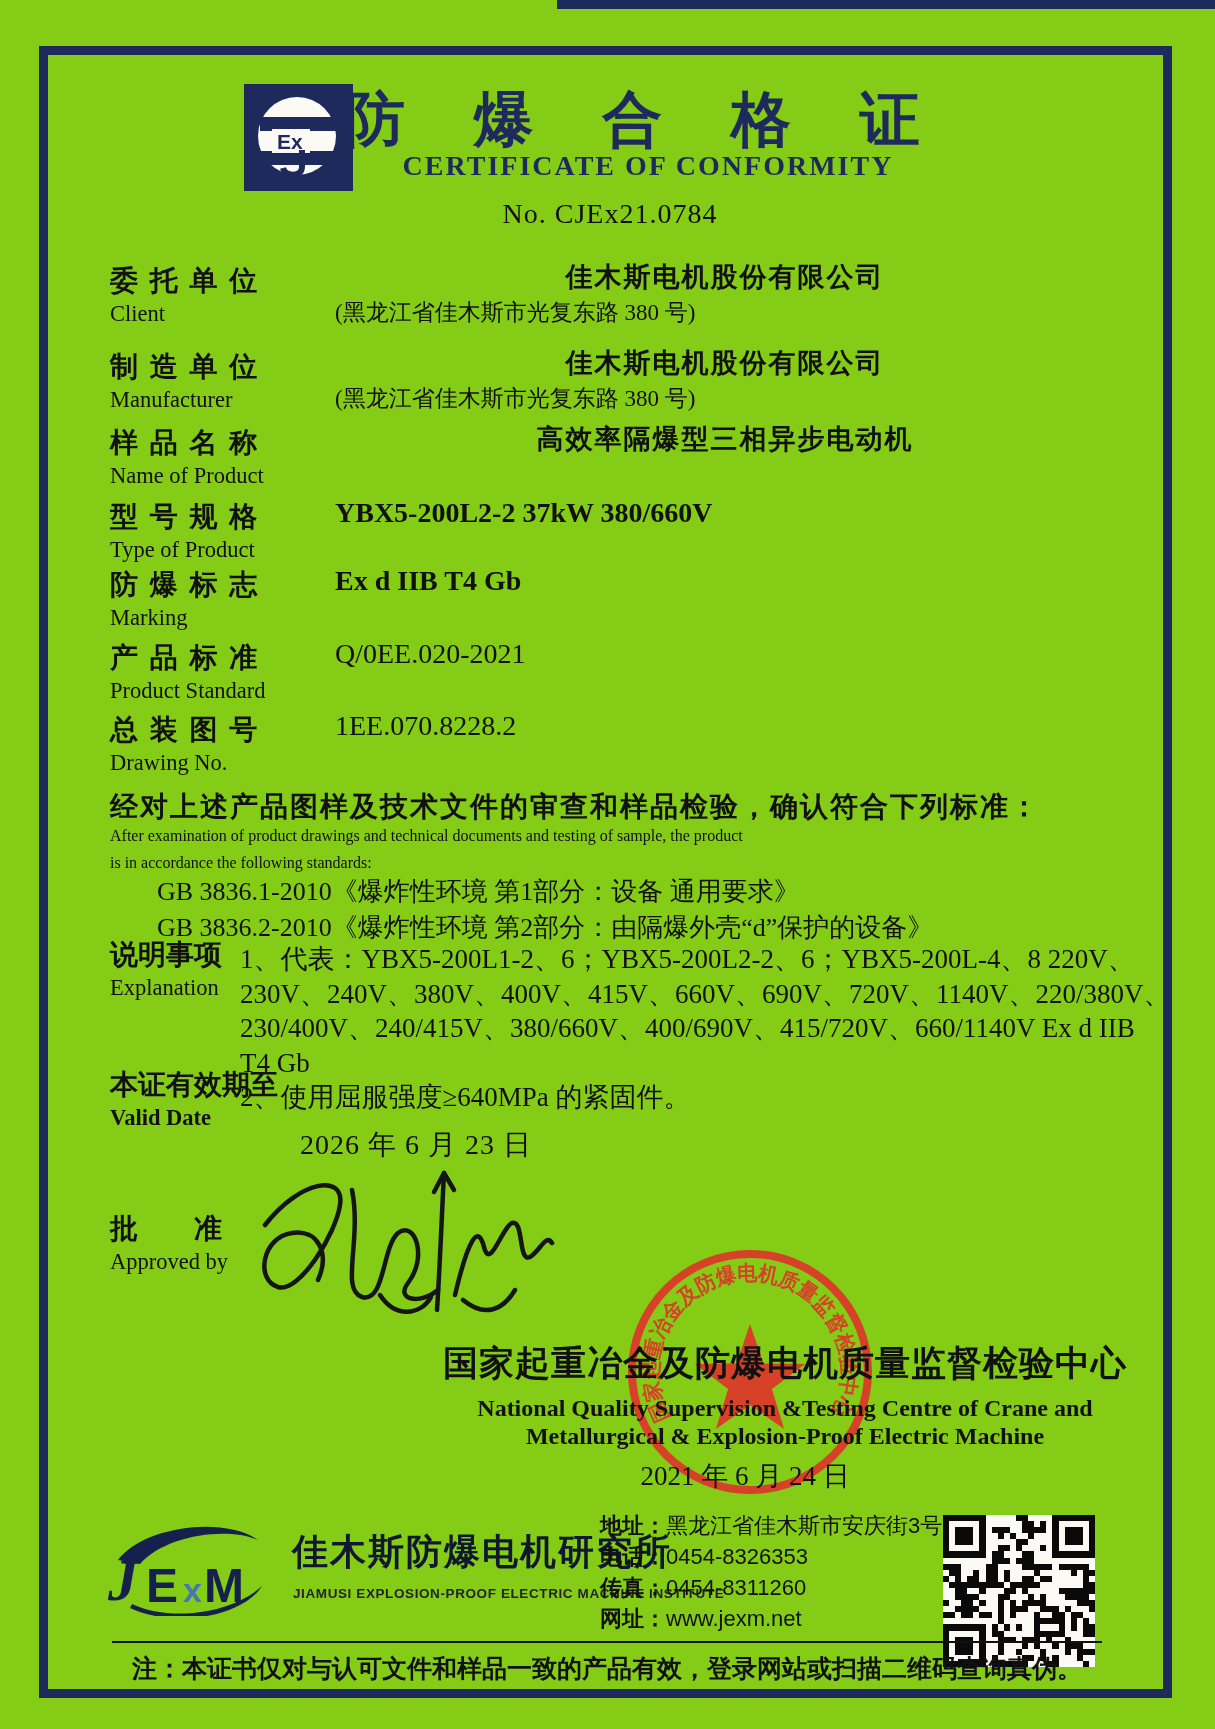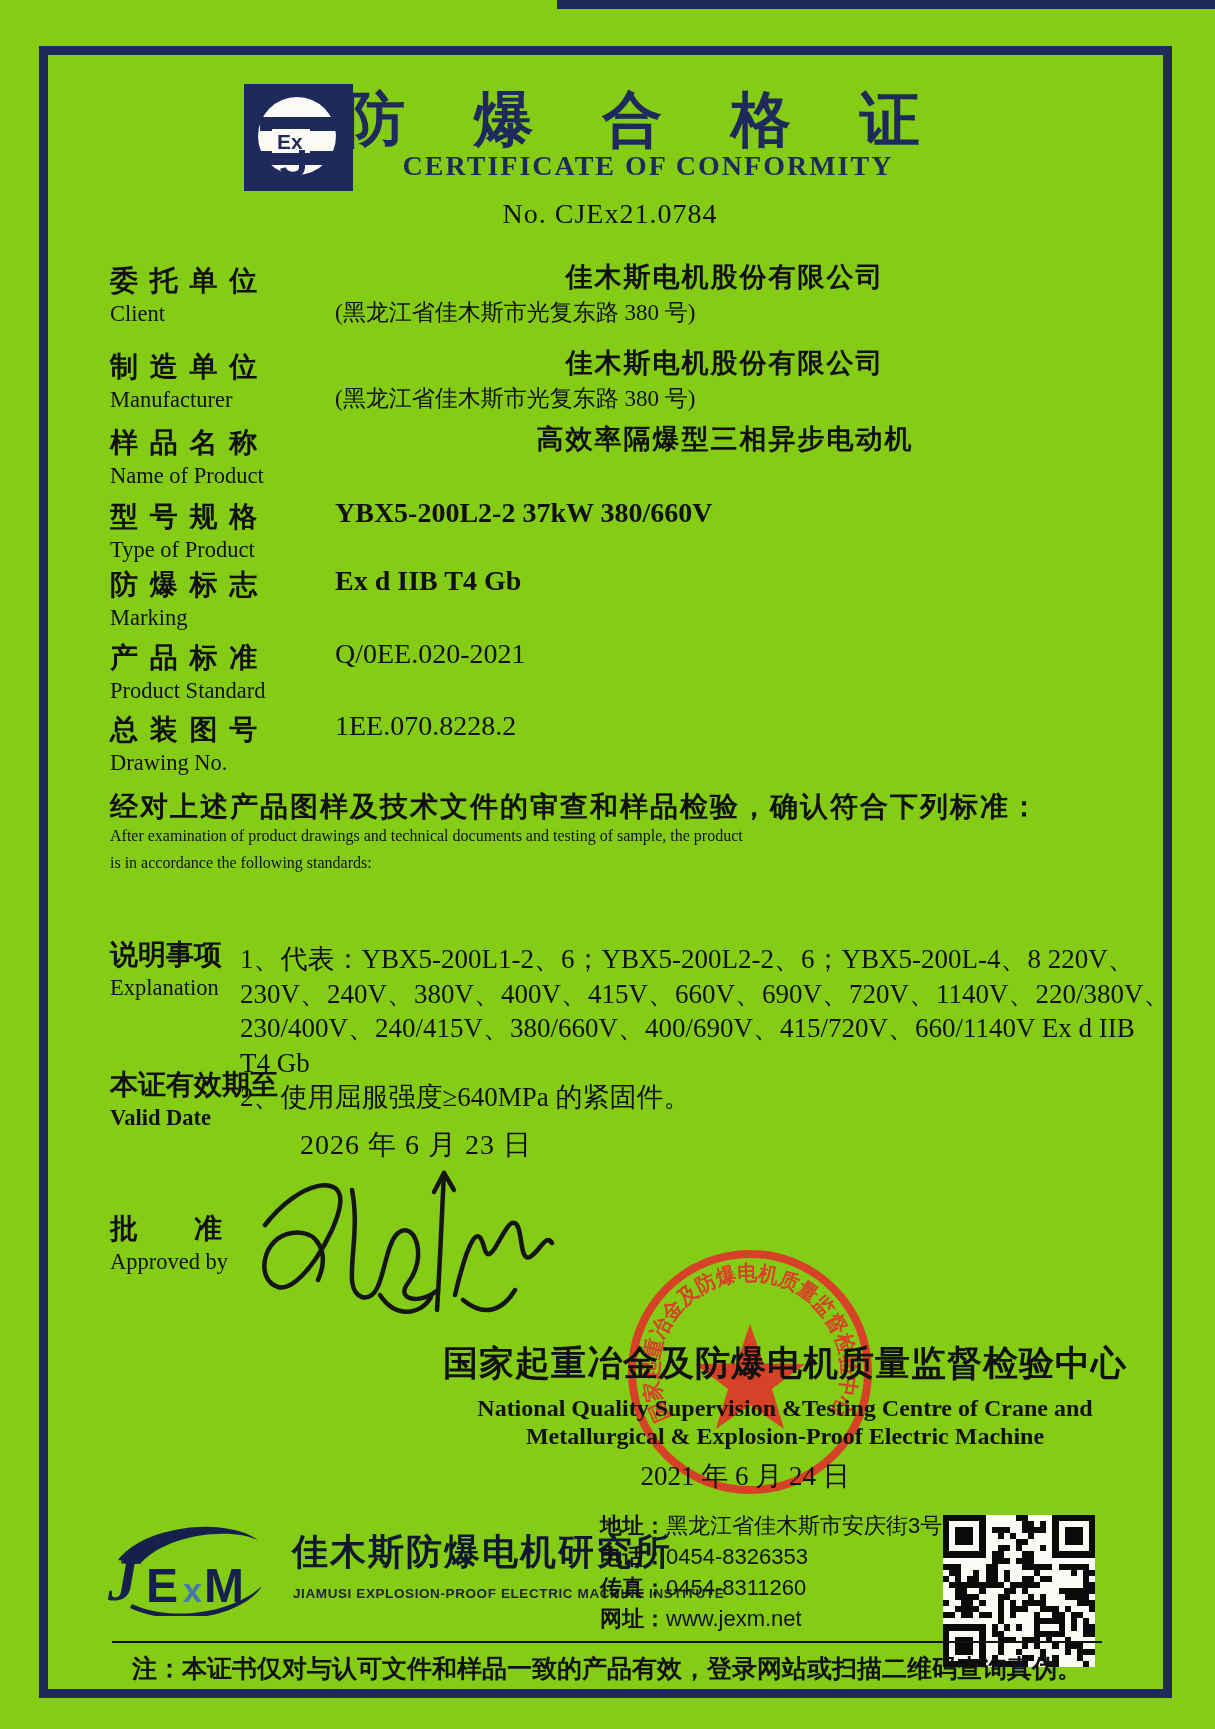--- a/index.html
+++ b/index.html
@@ -145,20 +145,24 @@
       </div>
     <div class="f-value">
         <div class="val-en">1EE.070.8228.2</div>
       </div>
   </div>
 
   <div class="abs stmt-cn">经对上述产品图样及技术文件的审查和样品检验，确认符合下列标准：</div>
   <div class="abs stmt-en">
     <div>After examination of product drawings and technical documents and testing of sample, the product</div>
     <div>is in accordance the following standards:</div>
+  </div>
+  <div class="abs standards">
+    <div>GB 3836.1-2010《爆炸性环境 第1部分：设备 通用要求》</div>
+    <div>GB 3836.2-2010《爆炸性环境 第2部分：由隔爆外壳“d”保护的设备》</div>
   </div>
 
   <div class="abs expl-label">
     <div class="lbl" style="letter-spacing:0">说明事项</div>
     <div class="sub">Explanation</div>
   </div>
   <div class="abs expl-body">
     <div>1、代表：YBX5-200L1-2、6；YBX5-200L2-2、6；YBX5-200L-4、8  220V、</div>
     <div>230V、240V、380V、400V、415V、660V、690V、720V、1140V、220/380V、</div>
     <div>230/400V、240/415V、380/660V、400/690V、415/720V、660/1140V   Ex d IIB</div>

